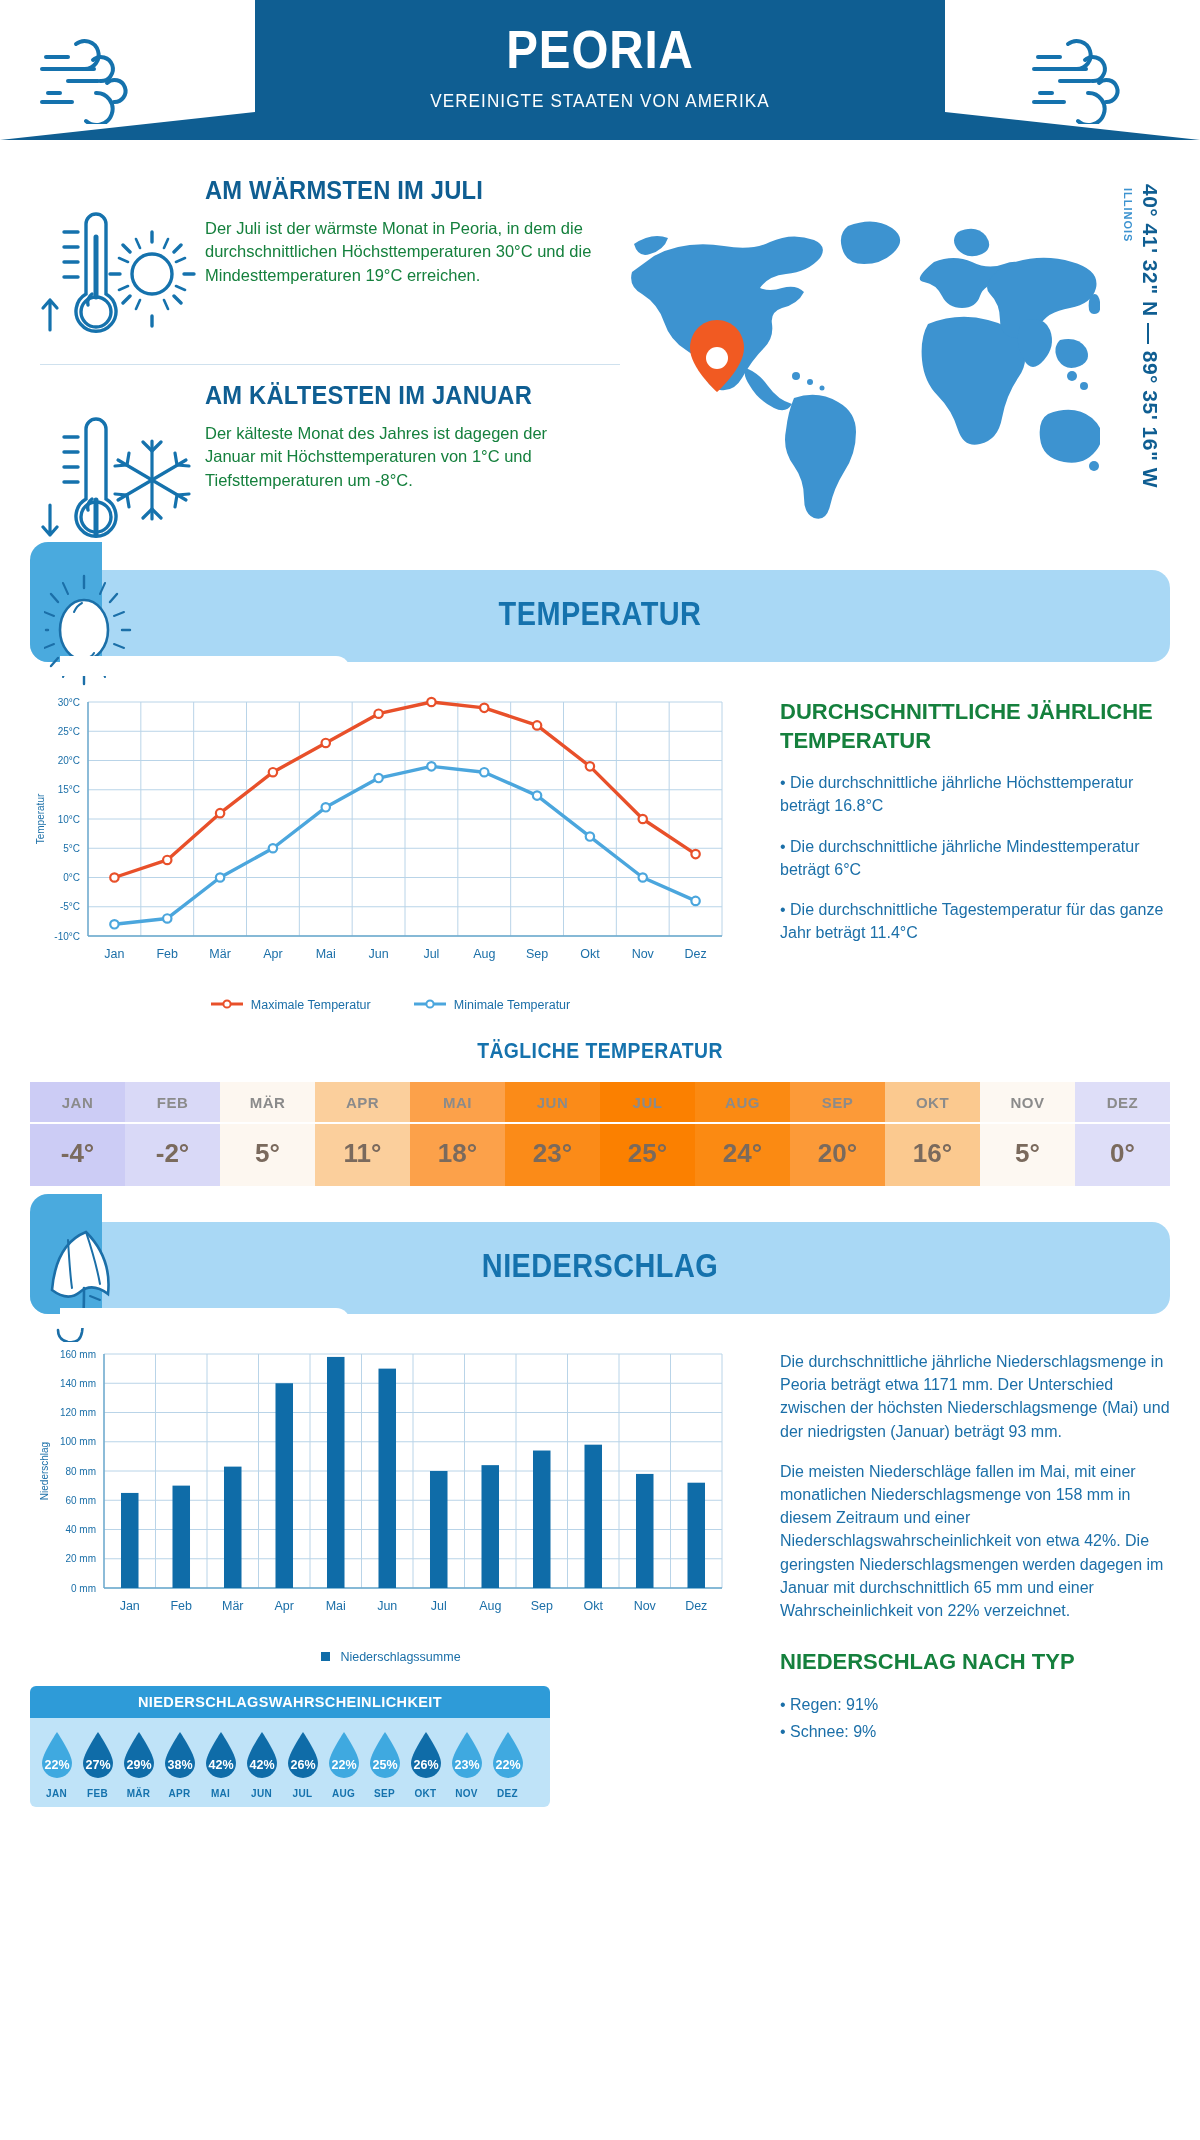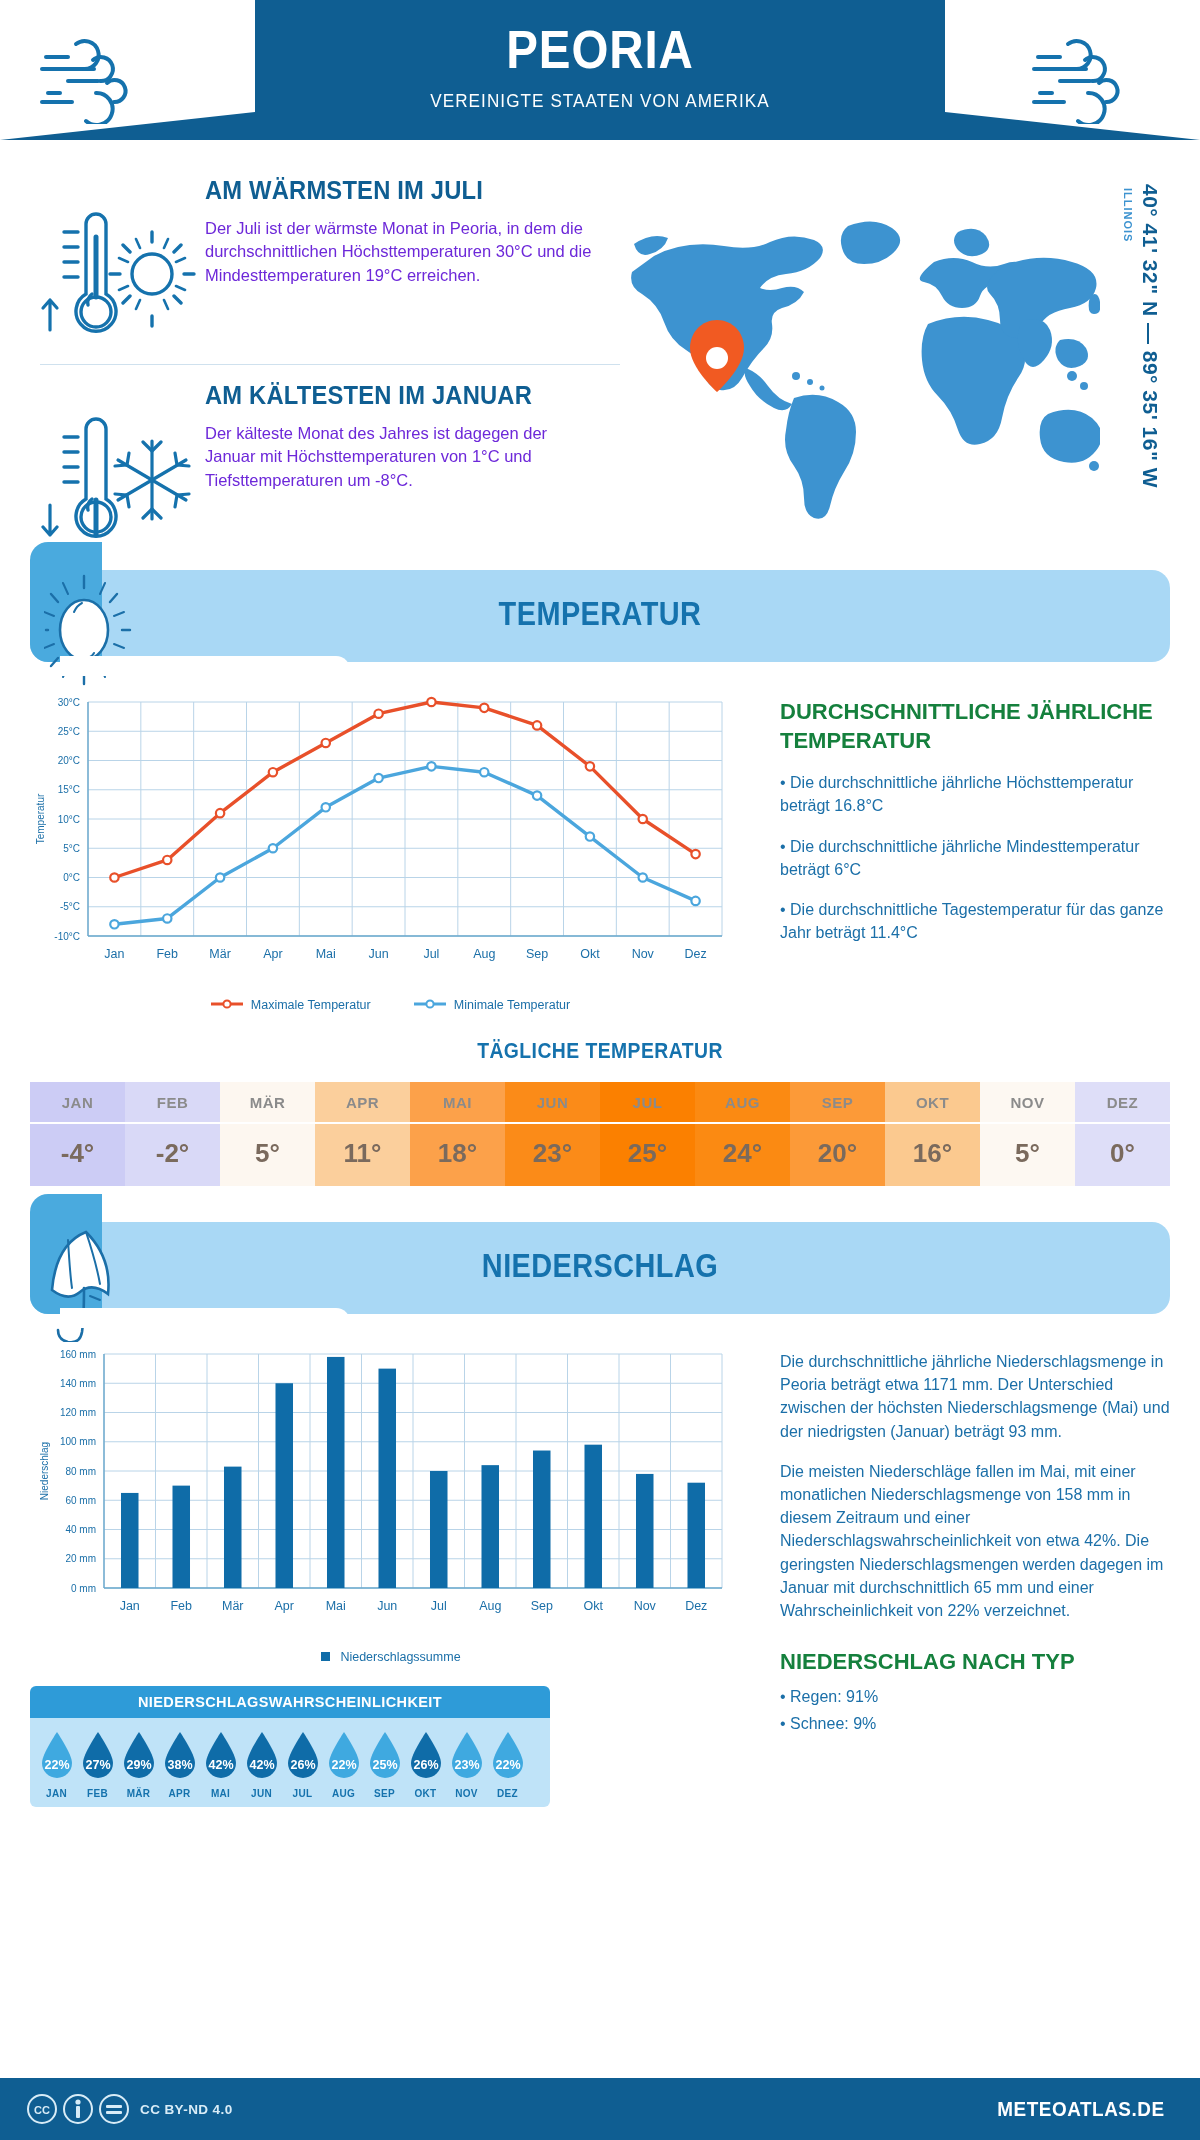--- a/index.html
+++ b/index.html
@@ -41,21 +41,21 @@
   
   .intro { position: relative; width:1052px; height: 430px; padding-top: 6px; }
   .intro-left { position:absolute; left: 40px; top: 36px; width: 580px; }
   .fact { position: relative; margin-bottom: 18px; min-height: 170px; }
   .fact-icons { position:absolute; left:0; top: 26px; width: 160px; height: 150px; }
   .fact-body { margin-left: 165px; }
   .fact-title {
     font-size: 25px; font-weight: 700; color:#0f5e92; letter-spacing:.2px;
     margin-bottom: 12px; transform: scaleX(0.95); transform-origin: left;
   }
-  .fact-text { font-size: 16.5px; line-height: 1.42; color:#6d28d9; max-width: 395px; }
+  .fact-text { font-size: 16.5px; line-height: 1.42; color:#15803d; max-width: 395px; }
   .fact-divider { height:1px; background:#cfe1ee; margin: 14px 0 16px 0; }
 
   .intro-right { position:absolute; left: 620px; top: 30px; width: 560px; height: 370px; }
   .map-wrap { position:absolute; left: 0; top: 30px; width: 480px; height: 320px; }
   .coords {
     position:absolute; right: 18px; top: 14px; height: 330px;
     writing-mode: vertical-rl;
     font-size: 21px; font-weight: 700; color:#0f5e92; letter-spacing:.5px;
     white-space: nowrap;
   }
@@ -602,40 +602,20 @@
                 <path d="M19 2 C19 2 4 24 4 33 a15 15 0 0 0 30 0 C34 24 19 2 19 2 z" fill="#3fa9e0"></path>
                 <text x="19" y="39" fill="#ffffff" font-size="12.5" font-weight="bold" text-anchor="middle" font-family="Liberation Sans, sans-serif">22%</text>
               </svg><div class="drop-label">DEZ</div></div>
           </div>
       </div>
     </div>
 
     <div class="side-col">
       <div class="side-p">Die durchschnittliche jährliche Niederschlagsmenge in Peoria beträgt etwa 1171 mm. Der Unterschied zwischen der höchsten Niederschlagsmenge (Mai) und der niedrigsten (Januar) beträgt 93 mm.</div>
       <div class="side-p">Die meisten Niederschläge fallen im Mai, mit einer monatlichen Niederschlagsmenge von 158 mm in diesem Zeitraum und einer Niederschlagswahrscheinlichkeit von etwa 42%. Die geringsten Niederschlagsmengen werden dagegen im Januar mit durchschnittlich 65 mm und einer Wahrscheinlichkeit von 22% verzeichnet.</div>
-      <div class="side-h" style="margin-top:26px;margin-bottom:8px;">NIEDERSCHLAG NACH TYP</div>
+      <div class="side-h" style="margin-top:26px;margin-bottom:16px;">NIEDERSCHLAG NACH TYP</div>
       <div class="side-p" style="margin-bottom:4px;">• Regen: 91%</div>
       <div class="side-p">• Schnee: 9%</div>
     </div>
   </div>
 
-  <div class="footer">
-    <svg width="104" height="34" viewBox="0 0 104 34">
-      <g fill="none" stroke="#d8ecf7" stroke-width="2">
-        <circle cx="16" cy="17" r="14"></circle>
-          <circle cx="52" cy="17" r="14"></circle>
-          <circle cx="88" cy="17" r="14"></circle>
-      </g>
-      <text x="16" y="22" font-size="11" font-weight="bold" fill="#d8ecf7" text-anchor="middle" font-family="Liberation Sans, sans-serif">CC</text>
-      <g fill="#d8ecf7">
-          <circle cx="52" cy="10" r="2.6"></circle>
-          <rect x="50" y="14" width="4" height="12" rx="1"></rect>
-        </g>
-      <g fill="#d8ecf7">
-          <rect x="80" y="13" width="16" height="3" rx="1"></rect>
-          <rect x="80" y="19" width="16" height="3" rx="1"></rect>
-        </g>
-    </svg>
-    <div class="cc-text">CC BY-ND 4.0</div>
-    <div class="brand">METEOATLAS.DE</div>
-  </div>
 
 </div>
 
 </body></html>

